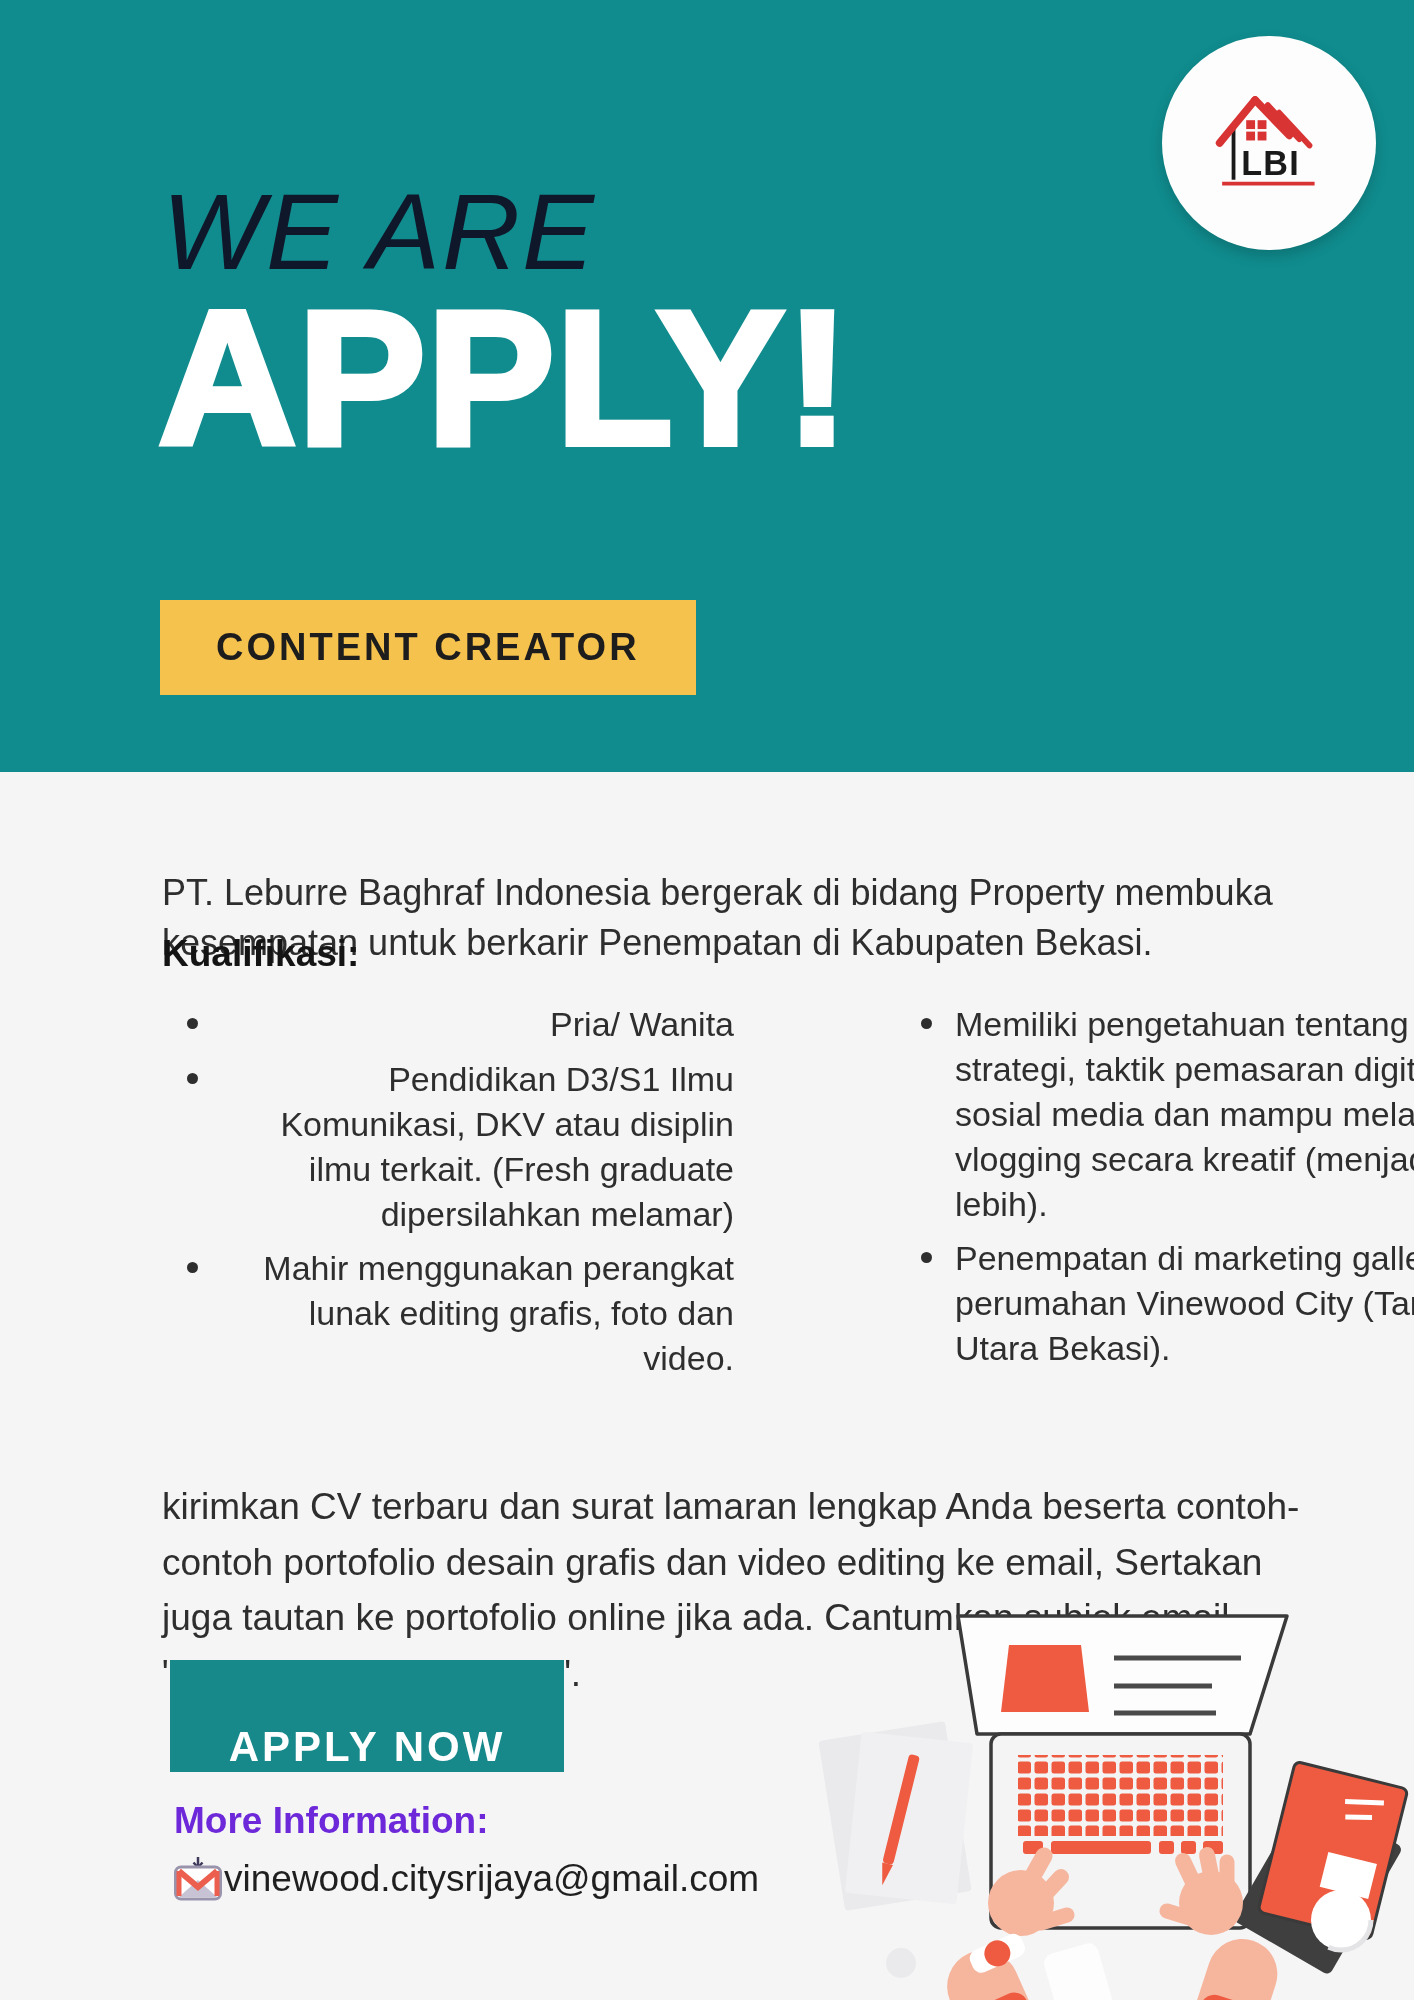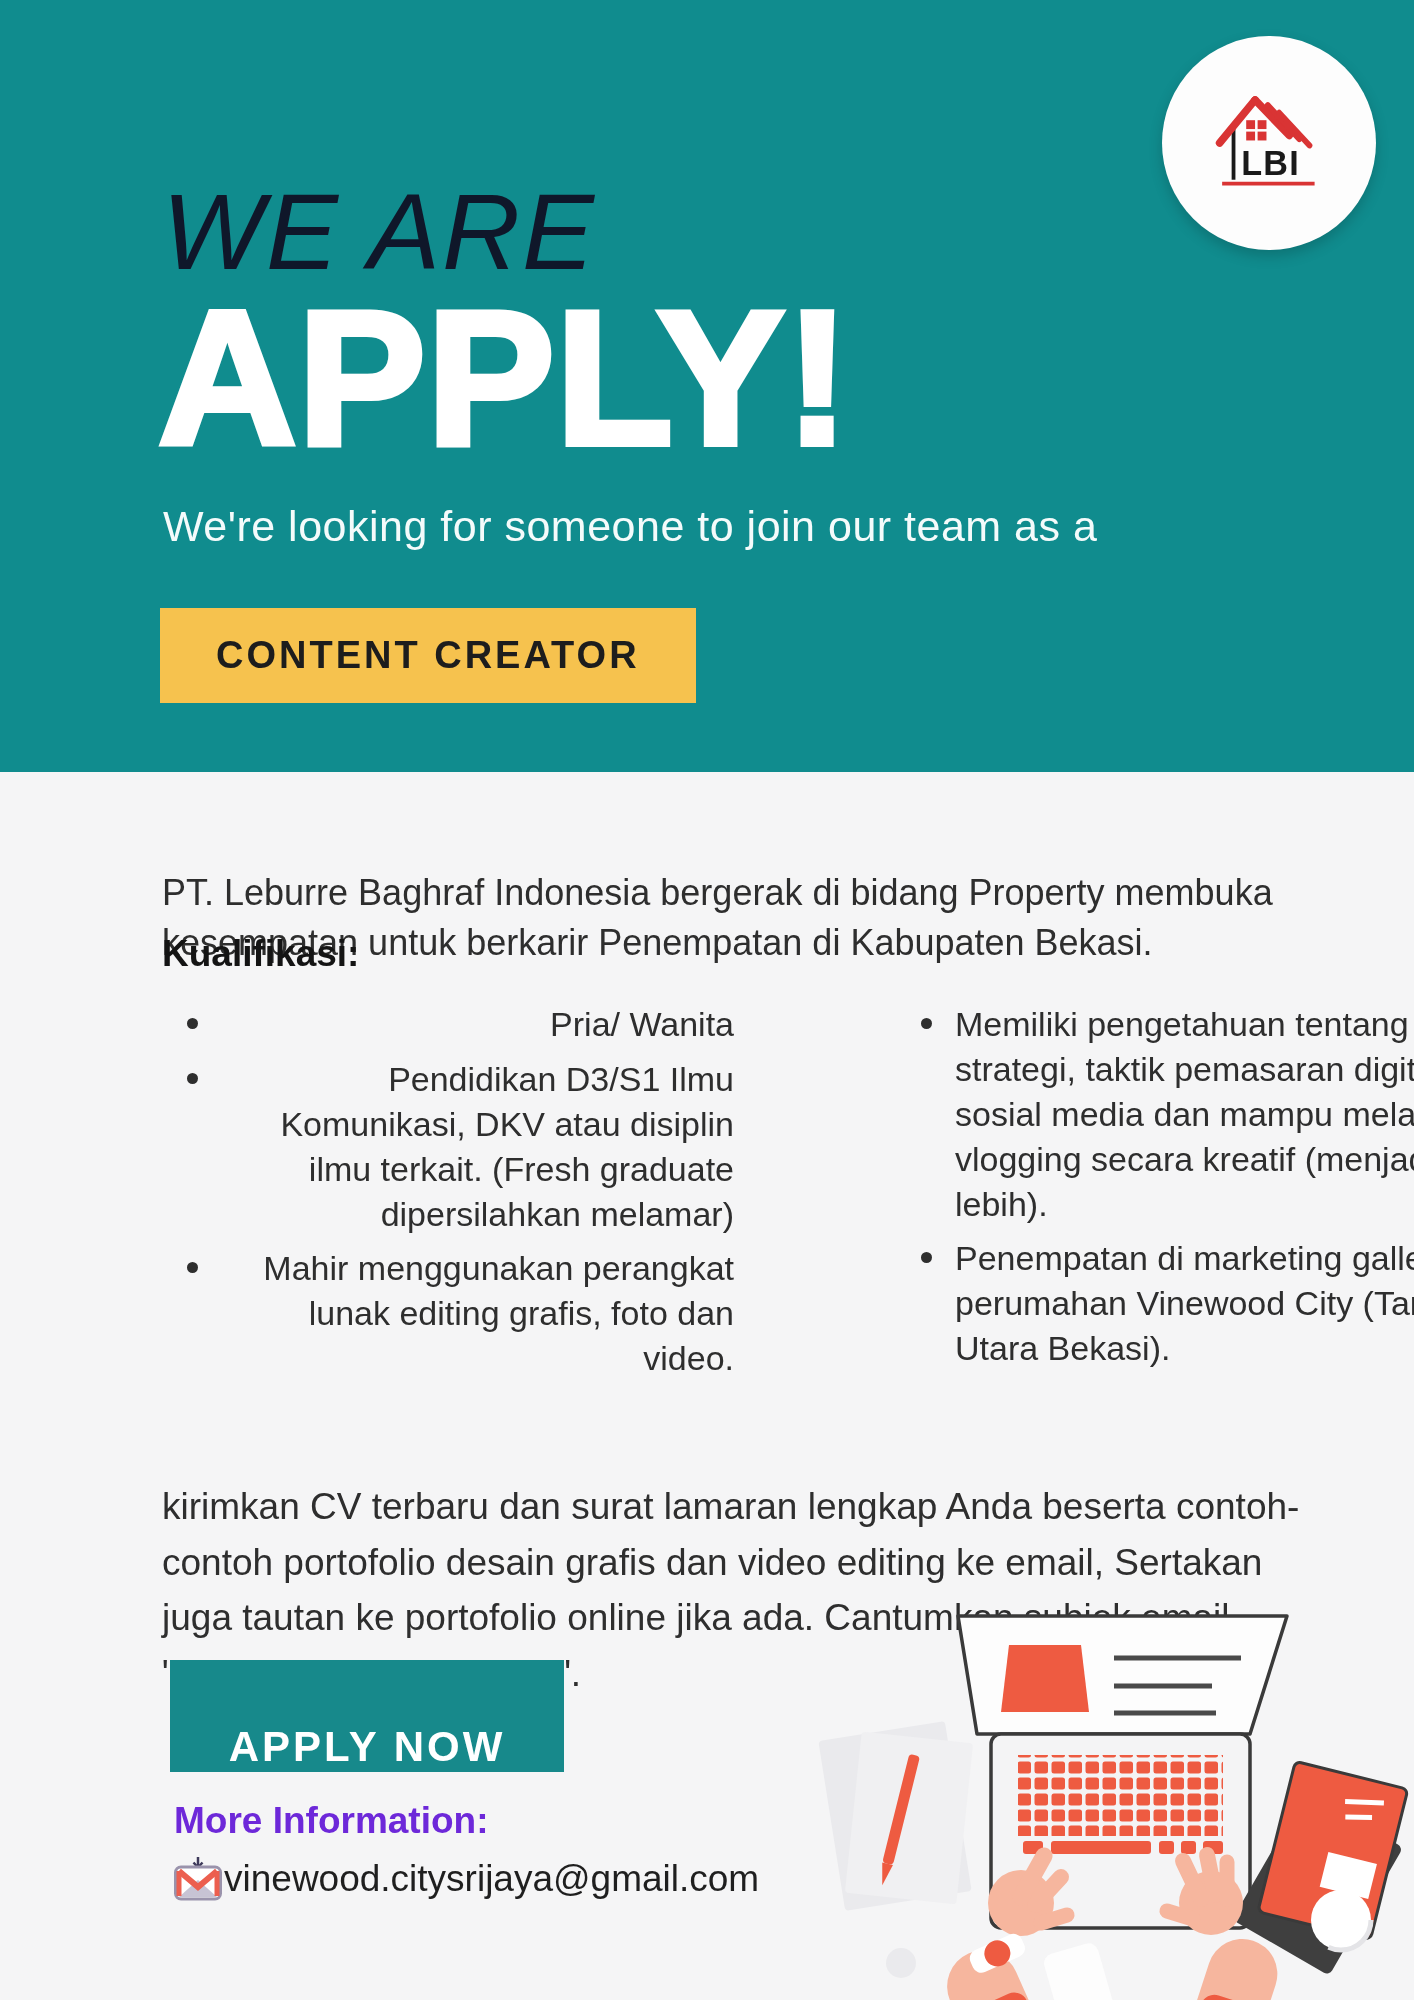--- a/index.html
+++ b/index.html
@@ -22,21 +22,21 @@
     position:absolute;left:158px;top:282px;font-size:192px;font-weight:800;
     color:#FFFFFF;letter-spacing:1px;line-height:1;white-space:nowrap;
     -webkit-text-stroke:6px #FFFFFF;
   }
   .subtitle{
     position:absolute;left:163px;top:502px;font-size:43px;font-weight:400;
     color:#F4FBFB;letter-spacing:.5px;white-space:nowrap;
   }
   .role-badge{
     position:absolute;left:160px;top:600px;background:#F6C24E;color:#1D1D1D;
-    font-size:38px;font-weight:700;letter-spacing:3px;padding:26px 56px;white-space:nowrap;margin-top:8px;
+    font-size:38px;font-weight:700;letter-spacing:3px;padding:26px 56px;white-space:nowrap;
   }
   
   .intro{
     position:absolute;left:162px;top:832px;width:1200px;
     font-size:36px;line-height:1.38;color:#2E2E2E;
   }
   .qual-title{
     position:absolute;left:162px;top:933px;font-size:37px;font-weight:700;color:#141414;
   }
   .qual-columns{
@@ -94,21 +94,20 @@
           <rect x="42" y="51" width="7" height="7"></rect>
             <rect x="51" y="51" width="7" height="7"></rect>
         </g>
         <text x="38" y="85" font-family="Liberation Sans, sans-serif" font-size="27" font-weight="600" fill="#1A1A1A" letter-spacing="1">LBI</text>
         <line x1="23" y1="92" x2="96" y2="92" stroke="#D93434" stroke-width="3"></line>
       </svg>
     </div>
 
     <div class="we-are">WE ARE</div>
     <div class="hiring">APPLY!</div>
-    <div class="subtitle">We're looking for someone to join our team as a</div>
     <div class="role-badge">CONTENT CREATOR</div>
   </div>
 
   <p class="intro">PT. Leburre Baghraf Indonesia bergerak di bidang Property membuka kesempatan untuk berkarir Penempatan di Kabupaten Bekasi.</p>
 
   <div class="qual-title">Kualifikasi:</div>
 
   <div class="qual-columns">
     <ul class="qual-list left">
       <li>Pria/ Wanita</li>

